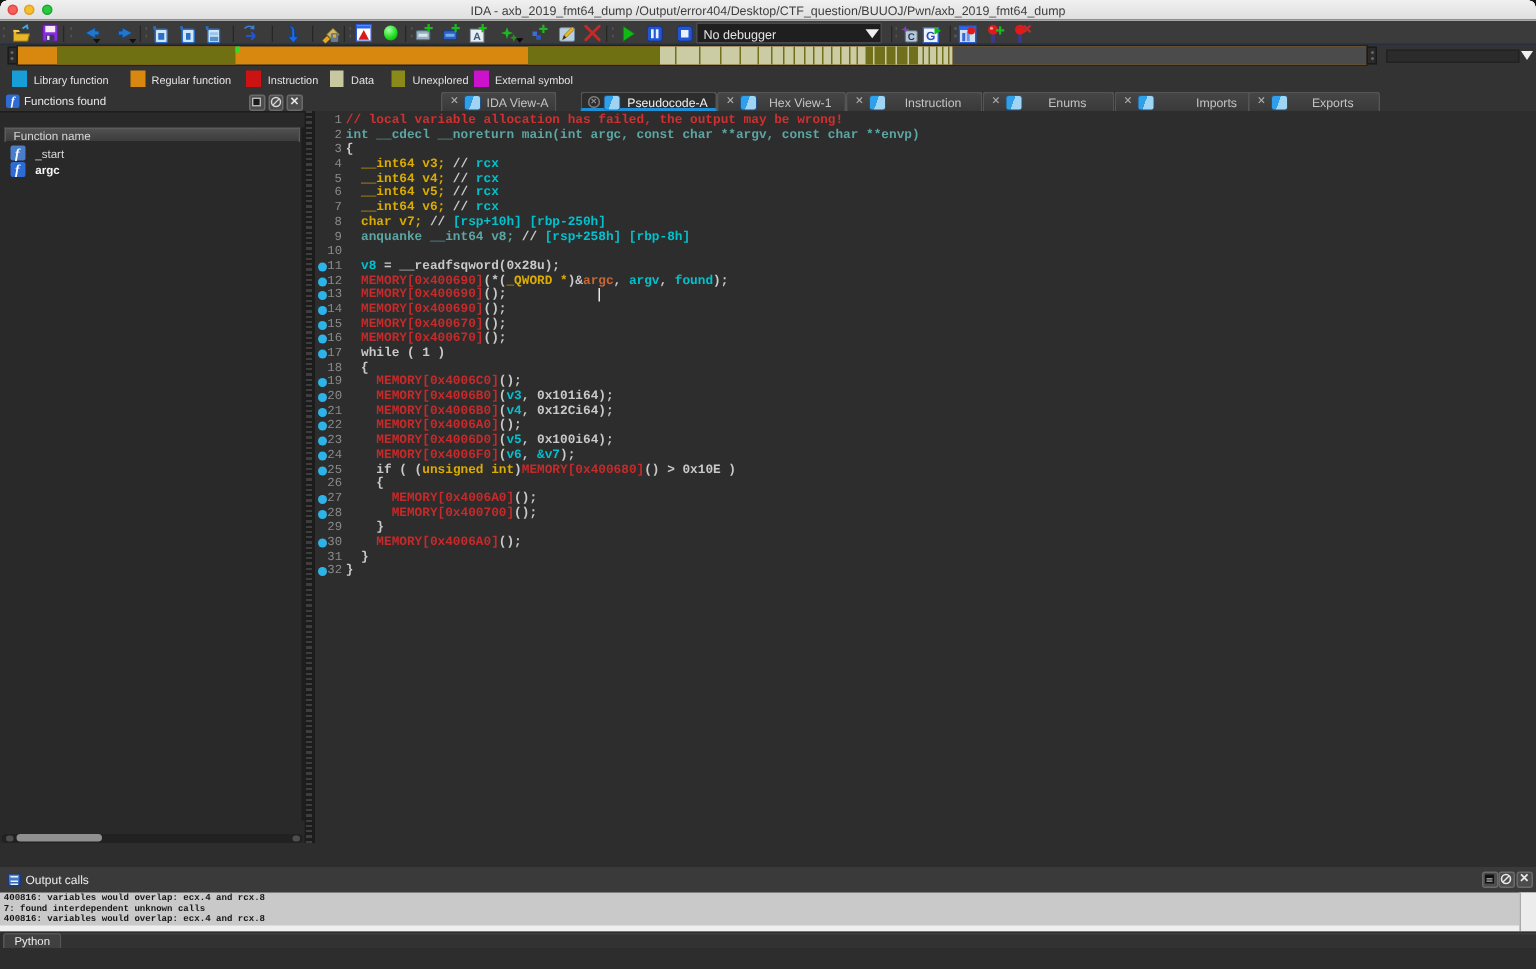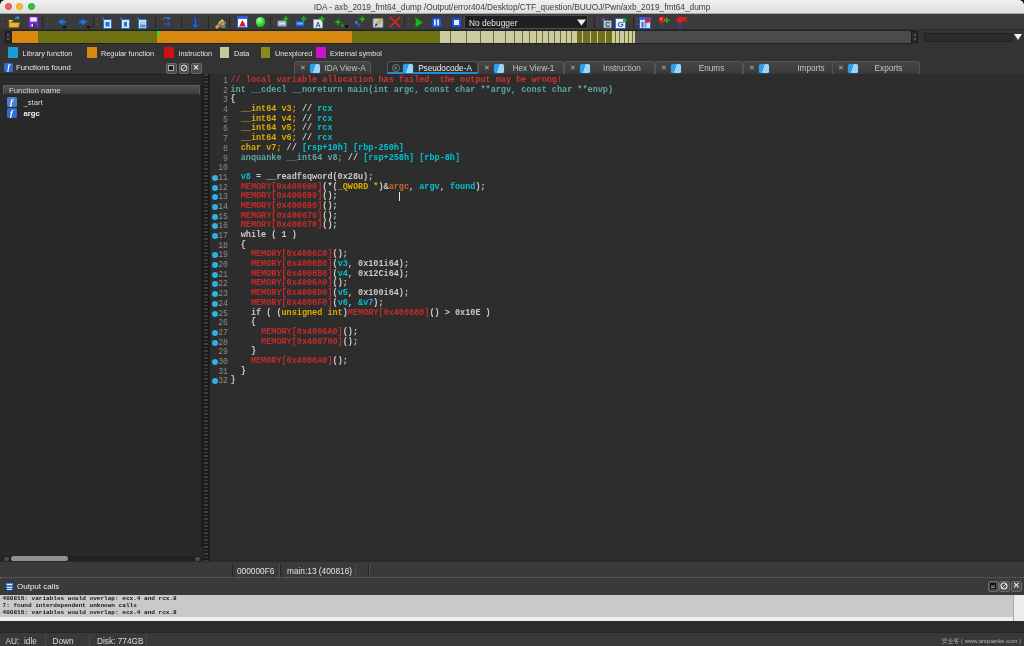--- a/index.html
+++ b/index.html
@@ -455,27 +455,20 @@
       <div class="abs dot" style="top:207.48px"></div>
       <div class="abs dot" style="top:217.16px"></div>
       <div class="abs dot" style="top:226.84px"></div>
       <div class="abs dot" style="top:236.52px"></div>
       <div class="abs dot" style="top:255.88px"></div>
       <div class="abs dot" style="top:265.56px"></div>
       <div class="abs dot" style="top:284.92px"></div>
       <div class="abs dot" style="top:304.28px"></div>
   <div id="caret" class="abs"></div>
 </div>
-<div id="statrow" class="abs">
-  <div class="abs scell" style="left:232px;width:48px"></div>
-  <div class="abs scell" style="left:280px;width:76px"></div>
-  <div class="abs scell" style="left:368px;width:1px"></div>
-  <div class="abs stx" style="left:237px">000000F6</div>
-  <div class="abs stx" style="left:287px">main:13 (400816)</div>
-</div>
 <div id="outhead" class="abs">
   <div id="outico" class="abs">
         <i></i>
         <i></i>
         <i></i>
       </div>
       <div id="outtxt" class="abs">Output calls</div>
   <div class="abs pbtn" style="left:988px;top:3px">
         <svg width="8" height="8" viewBox="0 0 8 8">
           <rect x="1" y="1" width="6" height="6" fill="#111"></rect>
@@ -491,21 +484,16 @@
       </div>
   <div class="abs pbtn" style="left:1011px;top:3px;font-size:8px;line-height:10.5px;font-weight:bold">✕</div>
 </div>
 <div id="outarea" class="abs">
   <pre id="outlines" class="abs">400816: variables would overlap: ecx.4 and rcx.8
 7: found interdependent unknown calls
 400816: variables would overlap: ecx.4 and rcx.8</pre>
   <div id="outwhite" class="abs"></div>
   <div id="outsb" class="abs"></div>
 </div>
-<div id="botbar" class="abs">
-  <div class="abs btx" style="left:5.5px">AU:&nbsp; idle</div>
-  <div class="abs bsep" style="left:44.5px"></div>
-  <div class="abs btx" style="left:52.5px">Down</div>
-  <div class="abs bsep" style="left:89px"></div>
-  <div class="abs btx" style="left:97px">Disk: 774GB</div>
-  <div class="abs bsep" style="left:146px"></div>
-  <div id="wm" class="abs">安全客 ( www.anquanke.com )</div>
-</div>
+<div id="pyrow" class="abs">
+      <div id="pyrest" class="abs"></div>
+      <div id="pytab" class="abs">Python</div>
+    </div>
 </div>
 </body></html>

